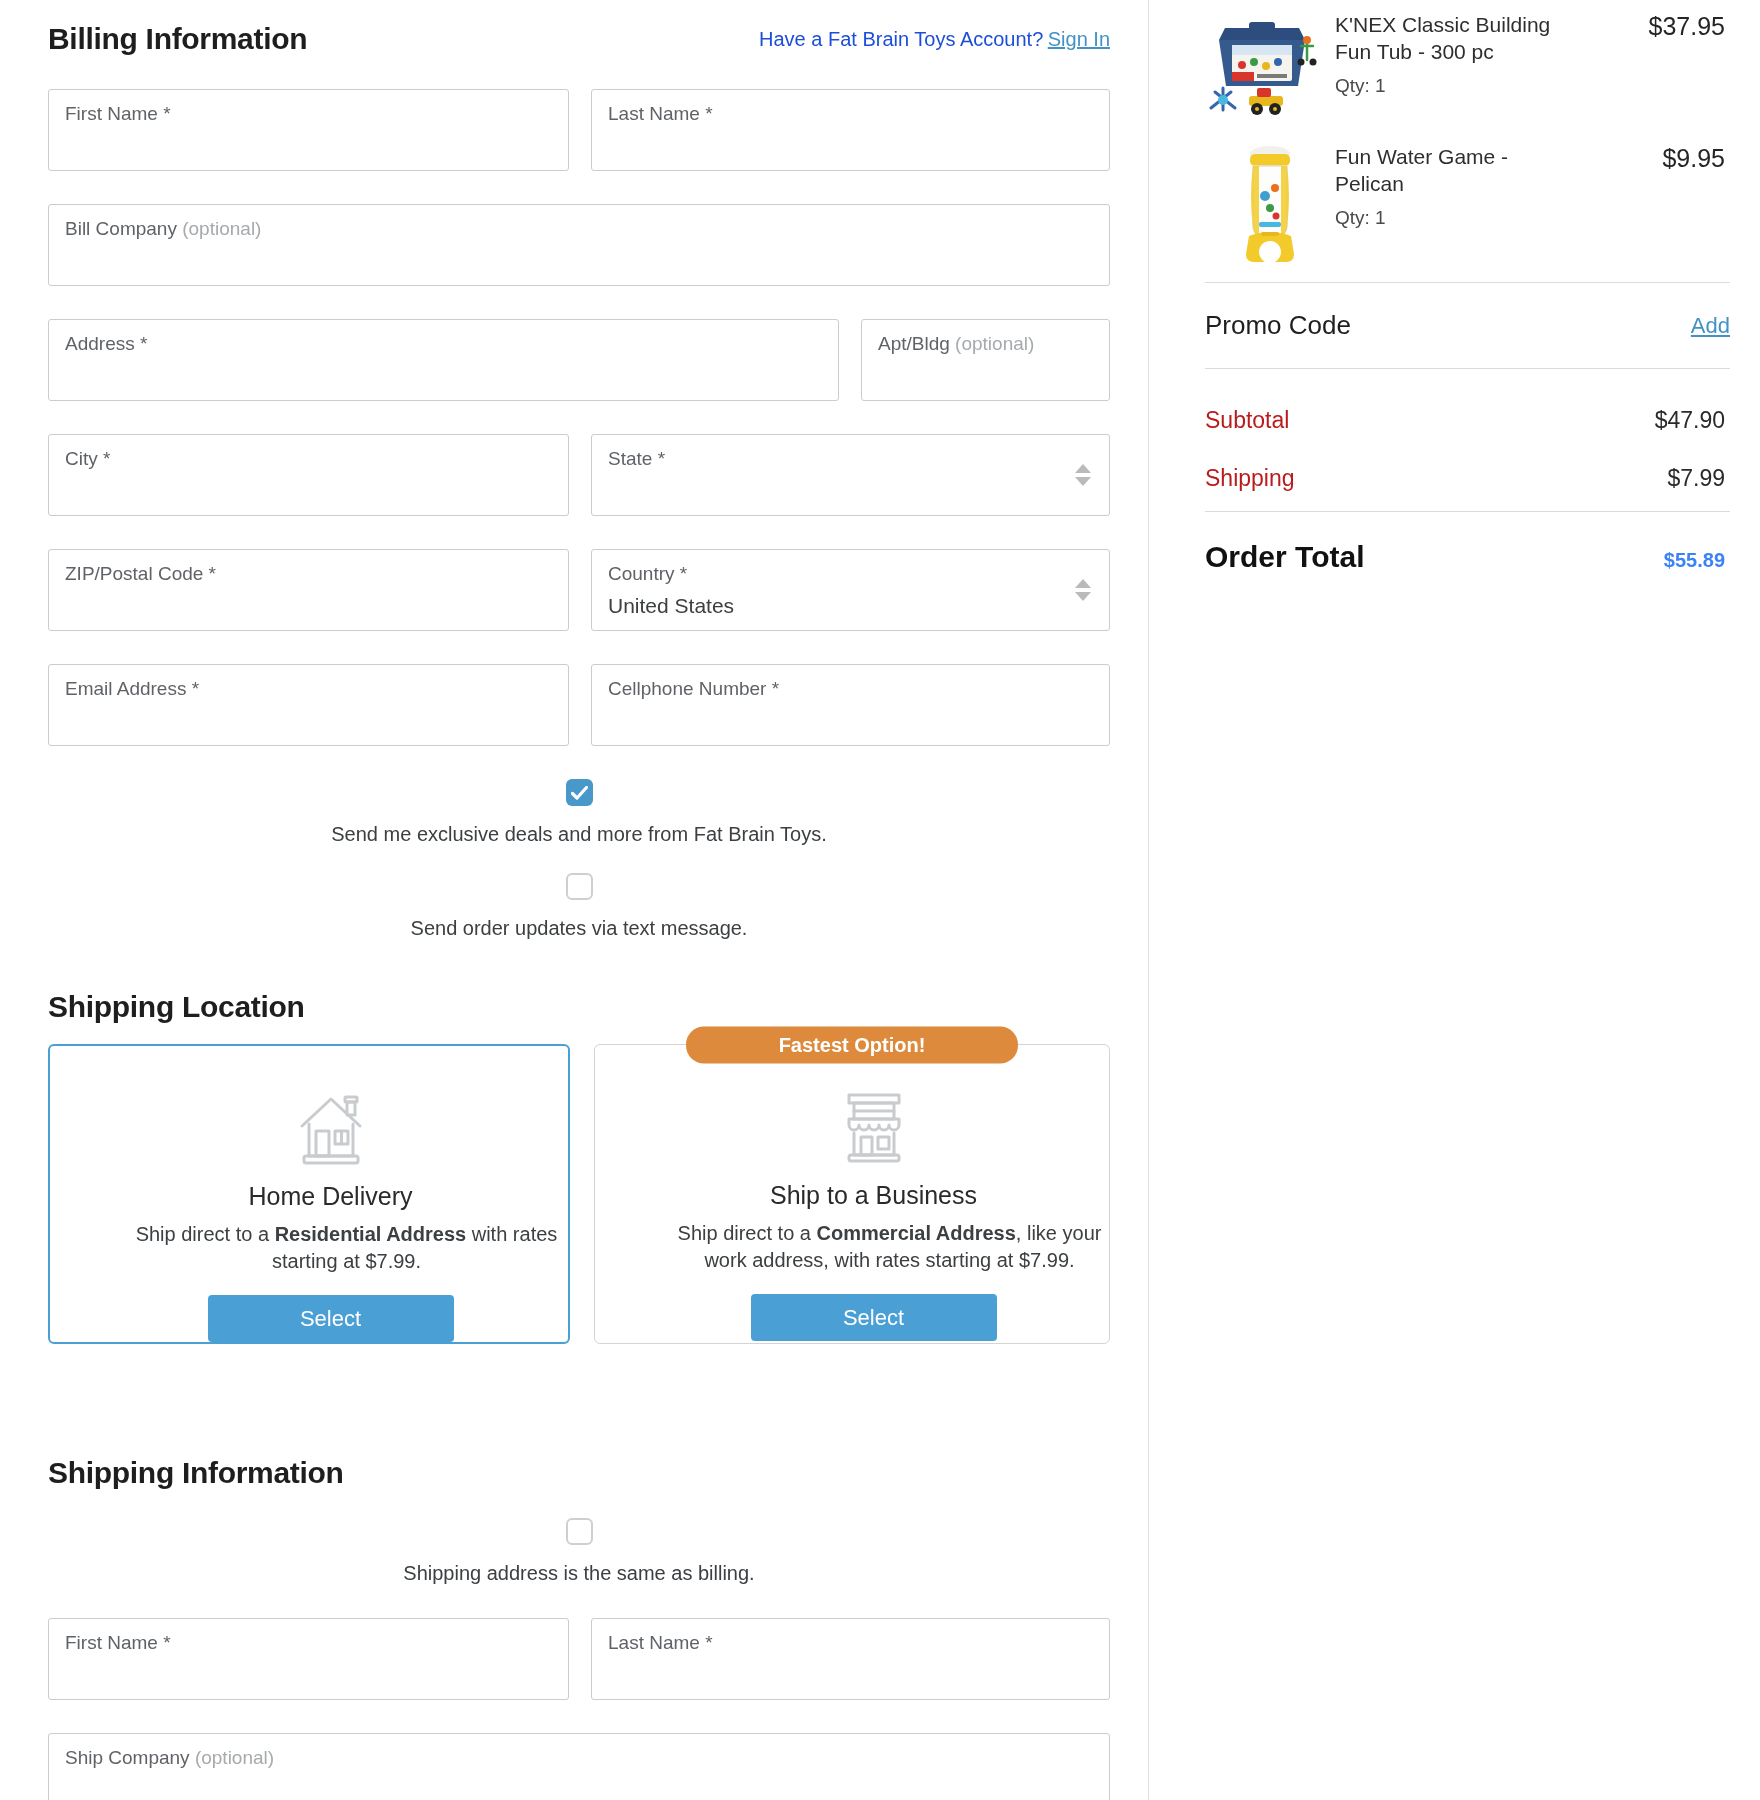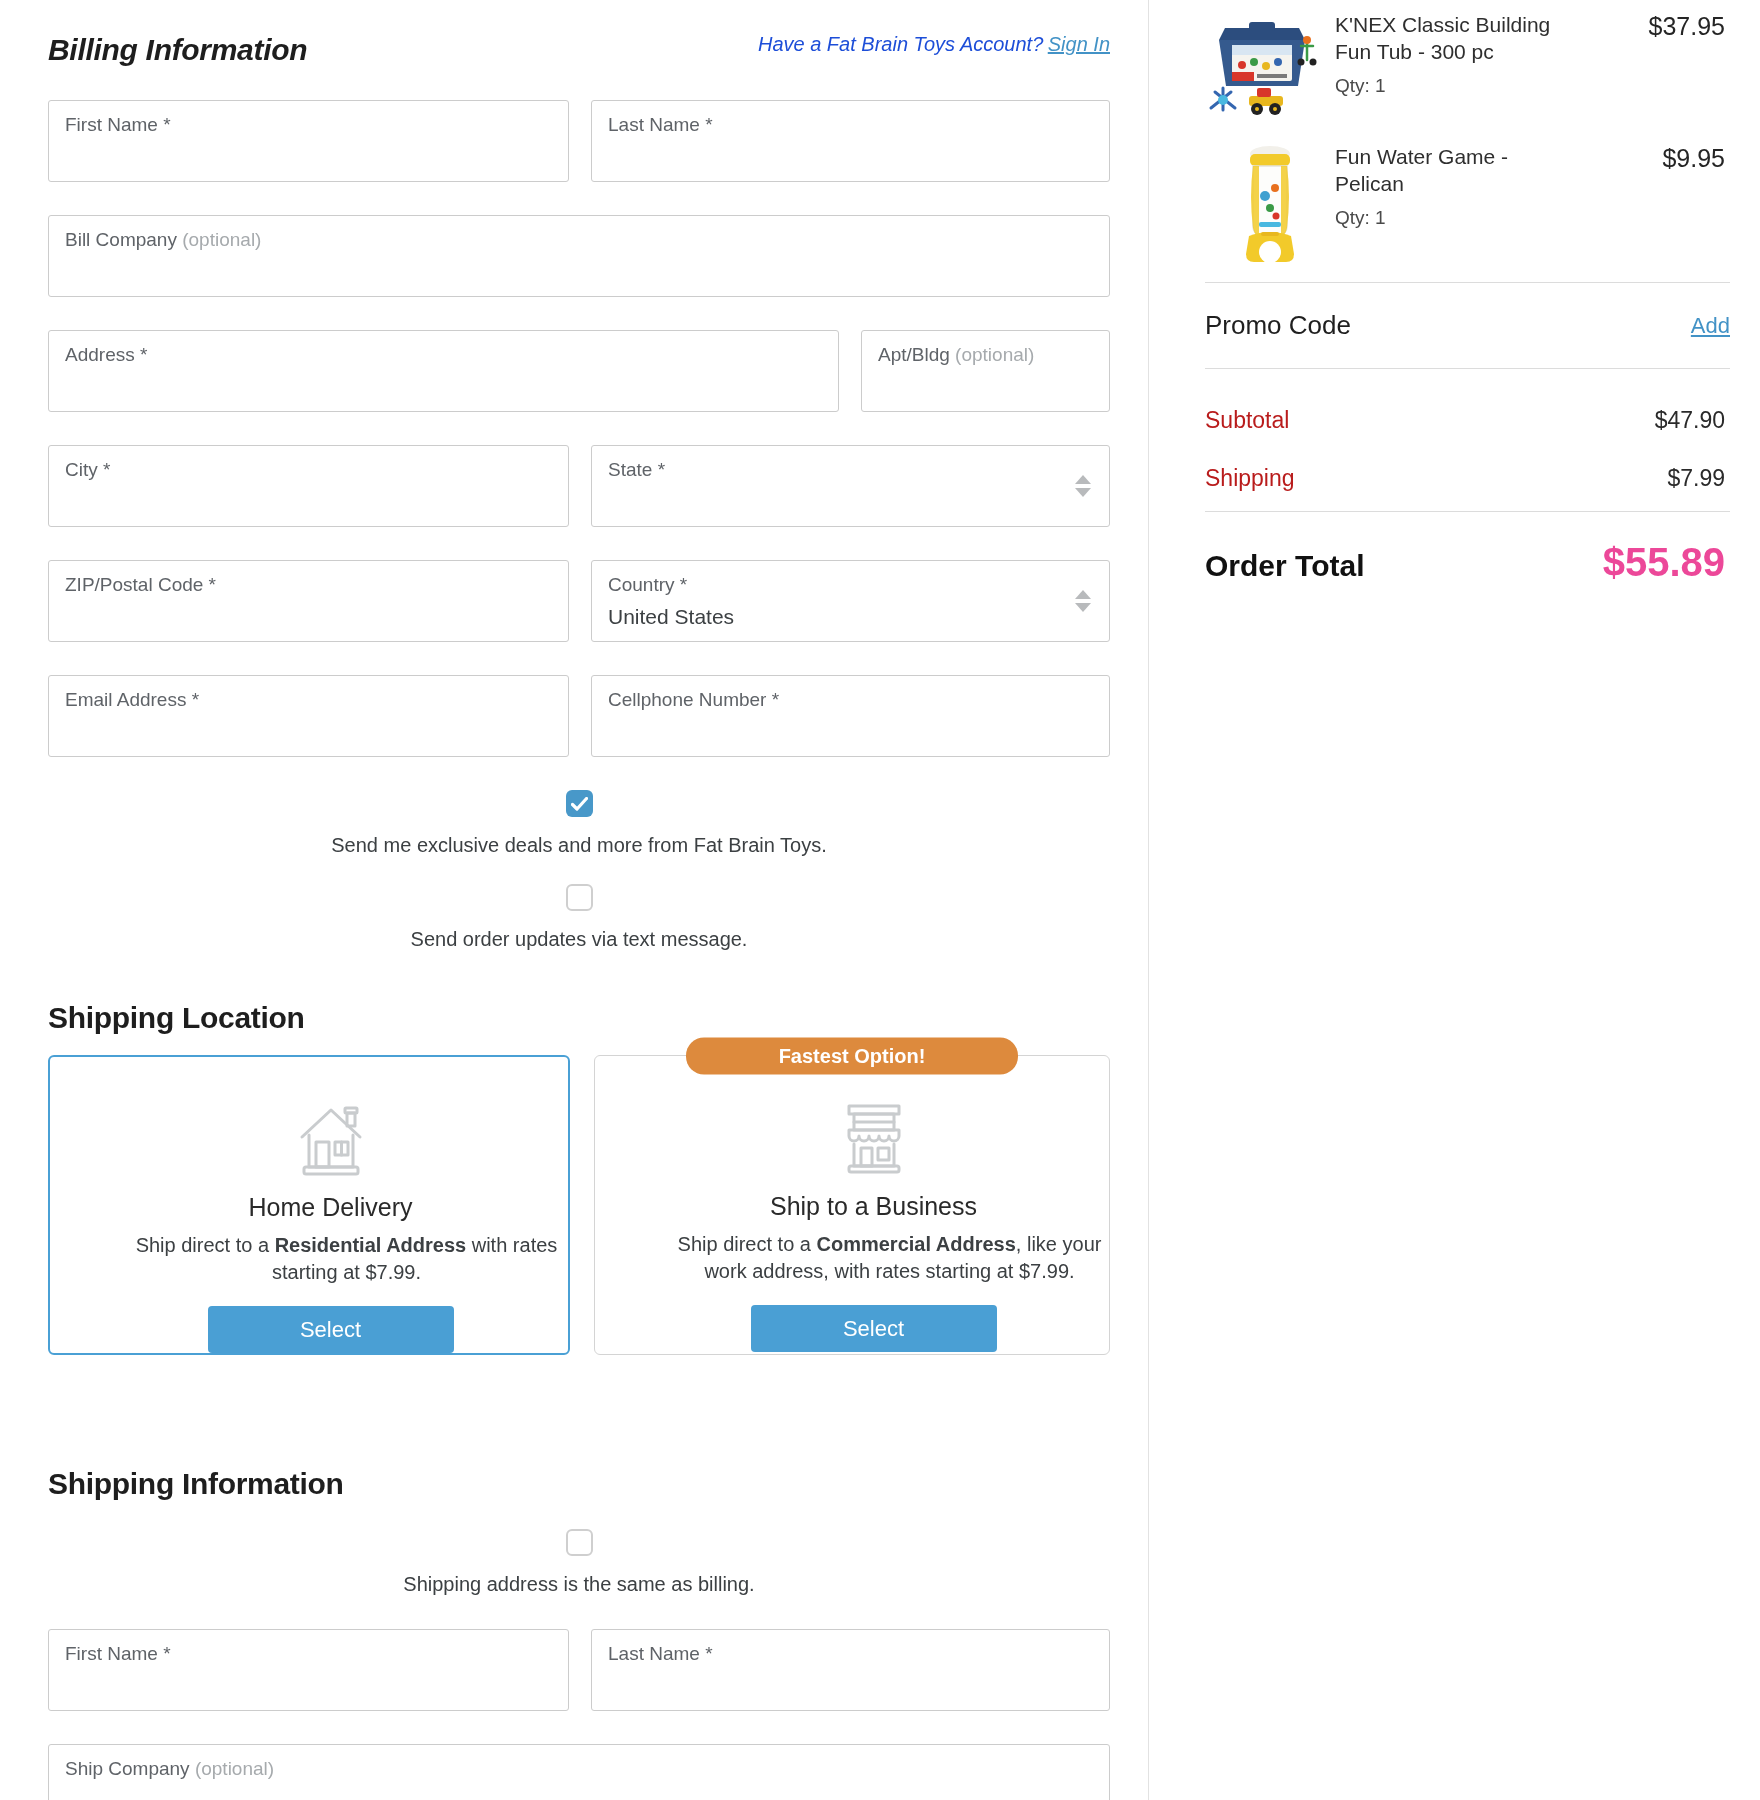--- a/index.html
+++ b/index.html
@@ -3,21 +3,21 @@
 <meta charset="utf-8">
 <style>
   * { margin:0; padding:0; box-sizing:border-box; }
   html,body { width:1760px; height:1800px; background:#fff; overflow:hidden;
     font-family:"Liberation Sans", sans-serif; color:#3c4043; }
   .page { position:relative; width:1760px; height:1800px; }
 
   
   .main { position:absolute; left:48px; top:0; width:1062px; }
 
-  .billing-header { display:flex; justify-content:space-between; align-items:flex-start; margin-top:33px;font-style:italic; }
+  .billing-header { display:flex; justify-content:space-between; align-items:center; margin-top:22px; }
   h1, h2 { font-size:30px; font-weight:700; color:#1e1e1e; letter-spacing:-0.3px; }
   .account-prompt { font-size:20px; color:#1d4ed8; }
   .link { color:#4292c6; text-decoration:underline; cursor:pointer; }
 
   .form-row { display:flex; gap:22px; margin-top:33px; }
   .field { position:relative; border:1px solid #cccccc; border-radius:3px; height:82px;
     padding:13px 16px; background:#fff; }
   .w-half1 { width:521px; } .w-half2 { width:519px; }
   .w-full  { width:1204px; }
   .w-addr  { width:791px; } .w-apt { width:249px; }
@@ -75,21 +75,21 @@
   .promo-row { display:flex; justify-content:space-between; align-items:center; padding:27px 0; }
   .promo-label { font-size:26px; color:#1f1f1f; }
   .promo-add { font-size:22px; }
   .totals { padding-top:38px; }
   .total-row { display:flex; justify-content:space-between; align-items:baseline; }
   .total-row.shipping { margin-top:31px; padding-bottom:19px; }
   .t-label { font-size:23px; color:#b91c1c; }
   .t-value { font-size:23px; color:#2a2a2a; padding-right:5px; }
   .grand { margin-top:28px; }
   .g-label { font-size:30px; font-weight:700; color:#111; }
-  .g-value { font-size:40px; font-weight:700; color:#ec4899; padding-right:5px; }
+  .g-value { font-size:20px; font-weight:700; color:#3b82f6; padding-right:5px; }
   .b { font-weight:700; }
 </style>
 </head>
 <body>
 
 <div class="page">
 
   <div class="main">
 
     <div class="billing-header">

